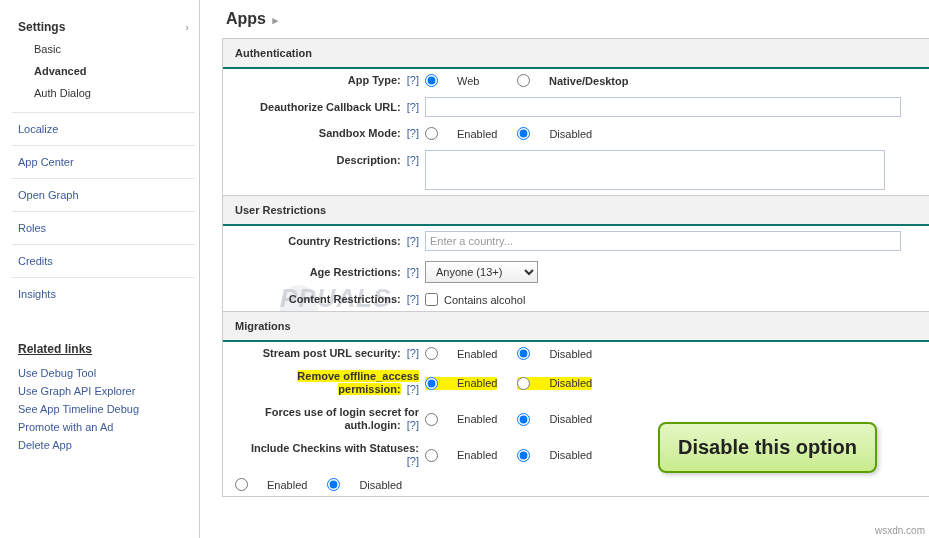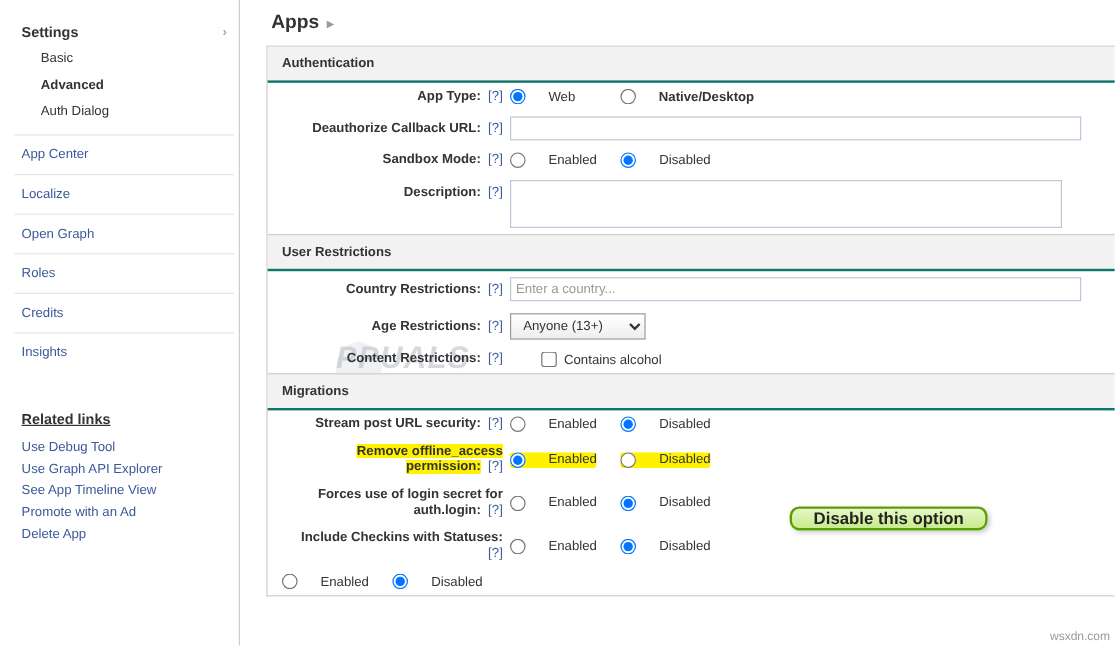--- a/index.html
+++ b/index.html
@@ -26,23 +26,23 @@
 .form-row { display: flex; align-items: center; padding: 5px 12px; }
 .form-label { width: 190px; text-align: right; font-size: 11px; color: #333; font-weight: bold; padding-right: 6px; line-height: 13px; }
 .form-label .q { color: #3B5998; font-weight: normal; margin-left: 3px; cursor: pointer; }
 .form-control { flex: 1; display: flex; align-items: center; gap: 20px; }
 .radio-opt { display: flex; align-items: center; gap: 19px; font-size: 11px; color: #333; min-width: 72px; }
 .radio-opt input { margin: 0; }
 input.text { border: 1px solid #bdc7d8; padding: 3px 4px; font-size: 11px; width: 476px; color: #333; }
 input.text::placeholder { color: #999; }
 textarea.text { border: 1px solid #bdc7d8; padding: 3px 4px; font-size: 11px; width: 460px; height: 40px; resize: none; }
 select.sel { border: 1px solid #999; background: linear-gradient(#fff,#eee); padding: 3px 18px 3px 6px; font-size: 11px; color: #333; }
-.checkbox-opt { display: flex; align-items: flex-end; gap: 6px; font-size: 11px; margin-left: 26px; }
+.checkbox-opt { display: flex; align-items: flex-end; gap: 6px; font-size: 11px; }
 .highlight { background: #fff200; border-radius: 2px; }
-.callout { position: absolute; left: 658px; top: 422px; background: linear-gradient(#e4f7c5, #c9eb8e); border: 2px solid #5a9e00; border-radius: 8px; padding: 0 18px; font-size: 14px; font-weight: bold; color: #222; box-shadow: 2px 2px 4px rgba(0,0,0,0.2); }
+.callout { position: absolute; left: 658px; top: 422px; background: linear-gradient(#e4f7c5, #c9eb8e); border: 2px solid #5a9e00; border-radius: 8px; padding: 12px 18px; font-size: 20px; font-weight: bold; color: #222; box-shadow: 2px 2px 4px rgba(0,0,0,0.2); }
 .watermark { position: absolute; left: 280px; top: 283px; font-size: 26px; font-weight: bold; color: #c4c9cf; letter-spacing: 1px; pointer-events: none; z-index: 0; opacity: 0.7; font-style: italic; }
 .watermark-head { position: absolute; left: 280px; top: 285px; width: 38px; height: 48px; border-radius: 50% 50% 45% 45%; background: #dfe3e8; opacity: 0.5; z-index: 0; }
 .footer-mark { position: absolute; right: 4px; bottom: 2px; font-size: 10px; color: #999; }
 .panel-inner { position: relative; z-index: 1; }
 </style>
 </head>
 <body>
 
 <div class="layout">
   <div class="sidebar">
@@ -51,32 +51,32 @@
         <span>Settings</span>
         <span class="chev">›</span>
       </div>
       <div id="settings-subs">
           <div class="nav-sub">Basic</div>
           <div class="nav-sub sel">Advanced</div>
           <div class="nav-sub">Auth Dialog</div>
         </div>
     </div>
     <div id="sidebar-links">
+        <div class="nav-link">Localize</div>
         <div class="nav-link">App Center</div>
-        <div class="nav-link">Localize</div>
         <div class="nav-link">Open Graph</div>
         <div class="nav-link">Roles</div>
         <div class="nav-link">Credits</div>
         <div class="nav-link">Insights</div>
       </div>
     <div class="related-title">Related links</div>
     <div id="related-links">
         <div class="related-link">Use Debug Tool</div>
         <div class="related-link">Use Graph API Explorer</div>
-        <div class="related-link">See App Timeline View</div>
+        <div class="related-link">See App Timeline Debug</div>
         <div class="related-link">Promote with an Ad</div>
         <div class="related-link">Delete App</div>
       </div>
   </div>
   <div class="divider"></div>
   <div class="main">
     <div class="page-title">
       <span>Apps</span>
       <span class="arrow">▸</span>
     </div>

